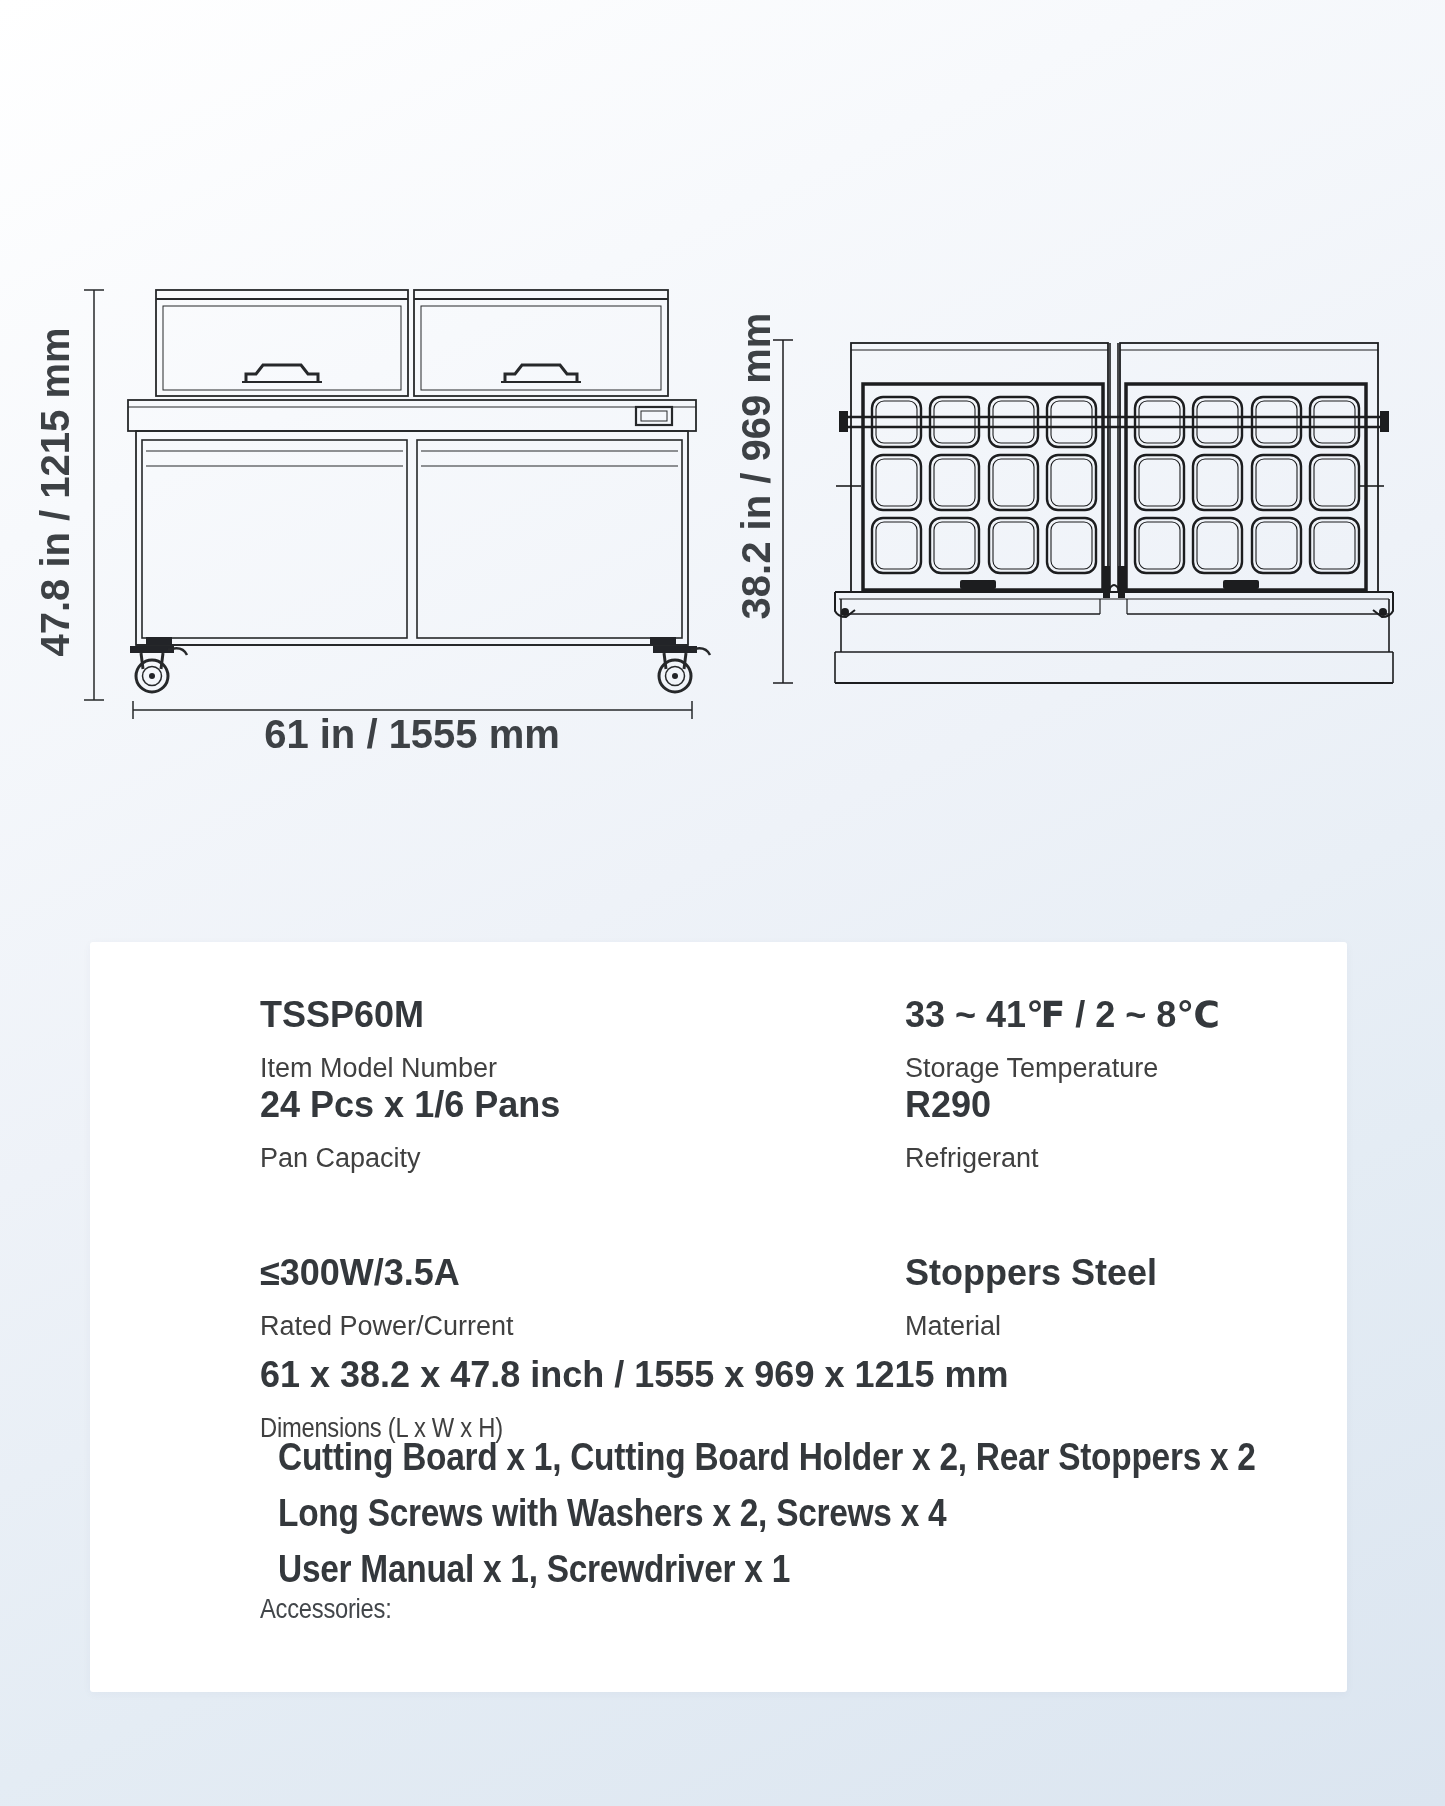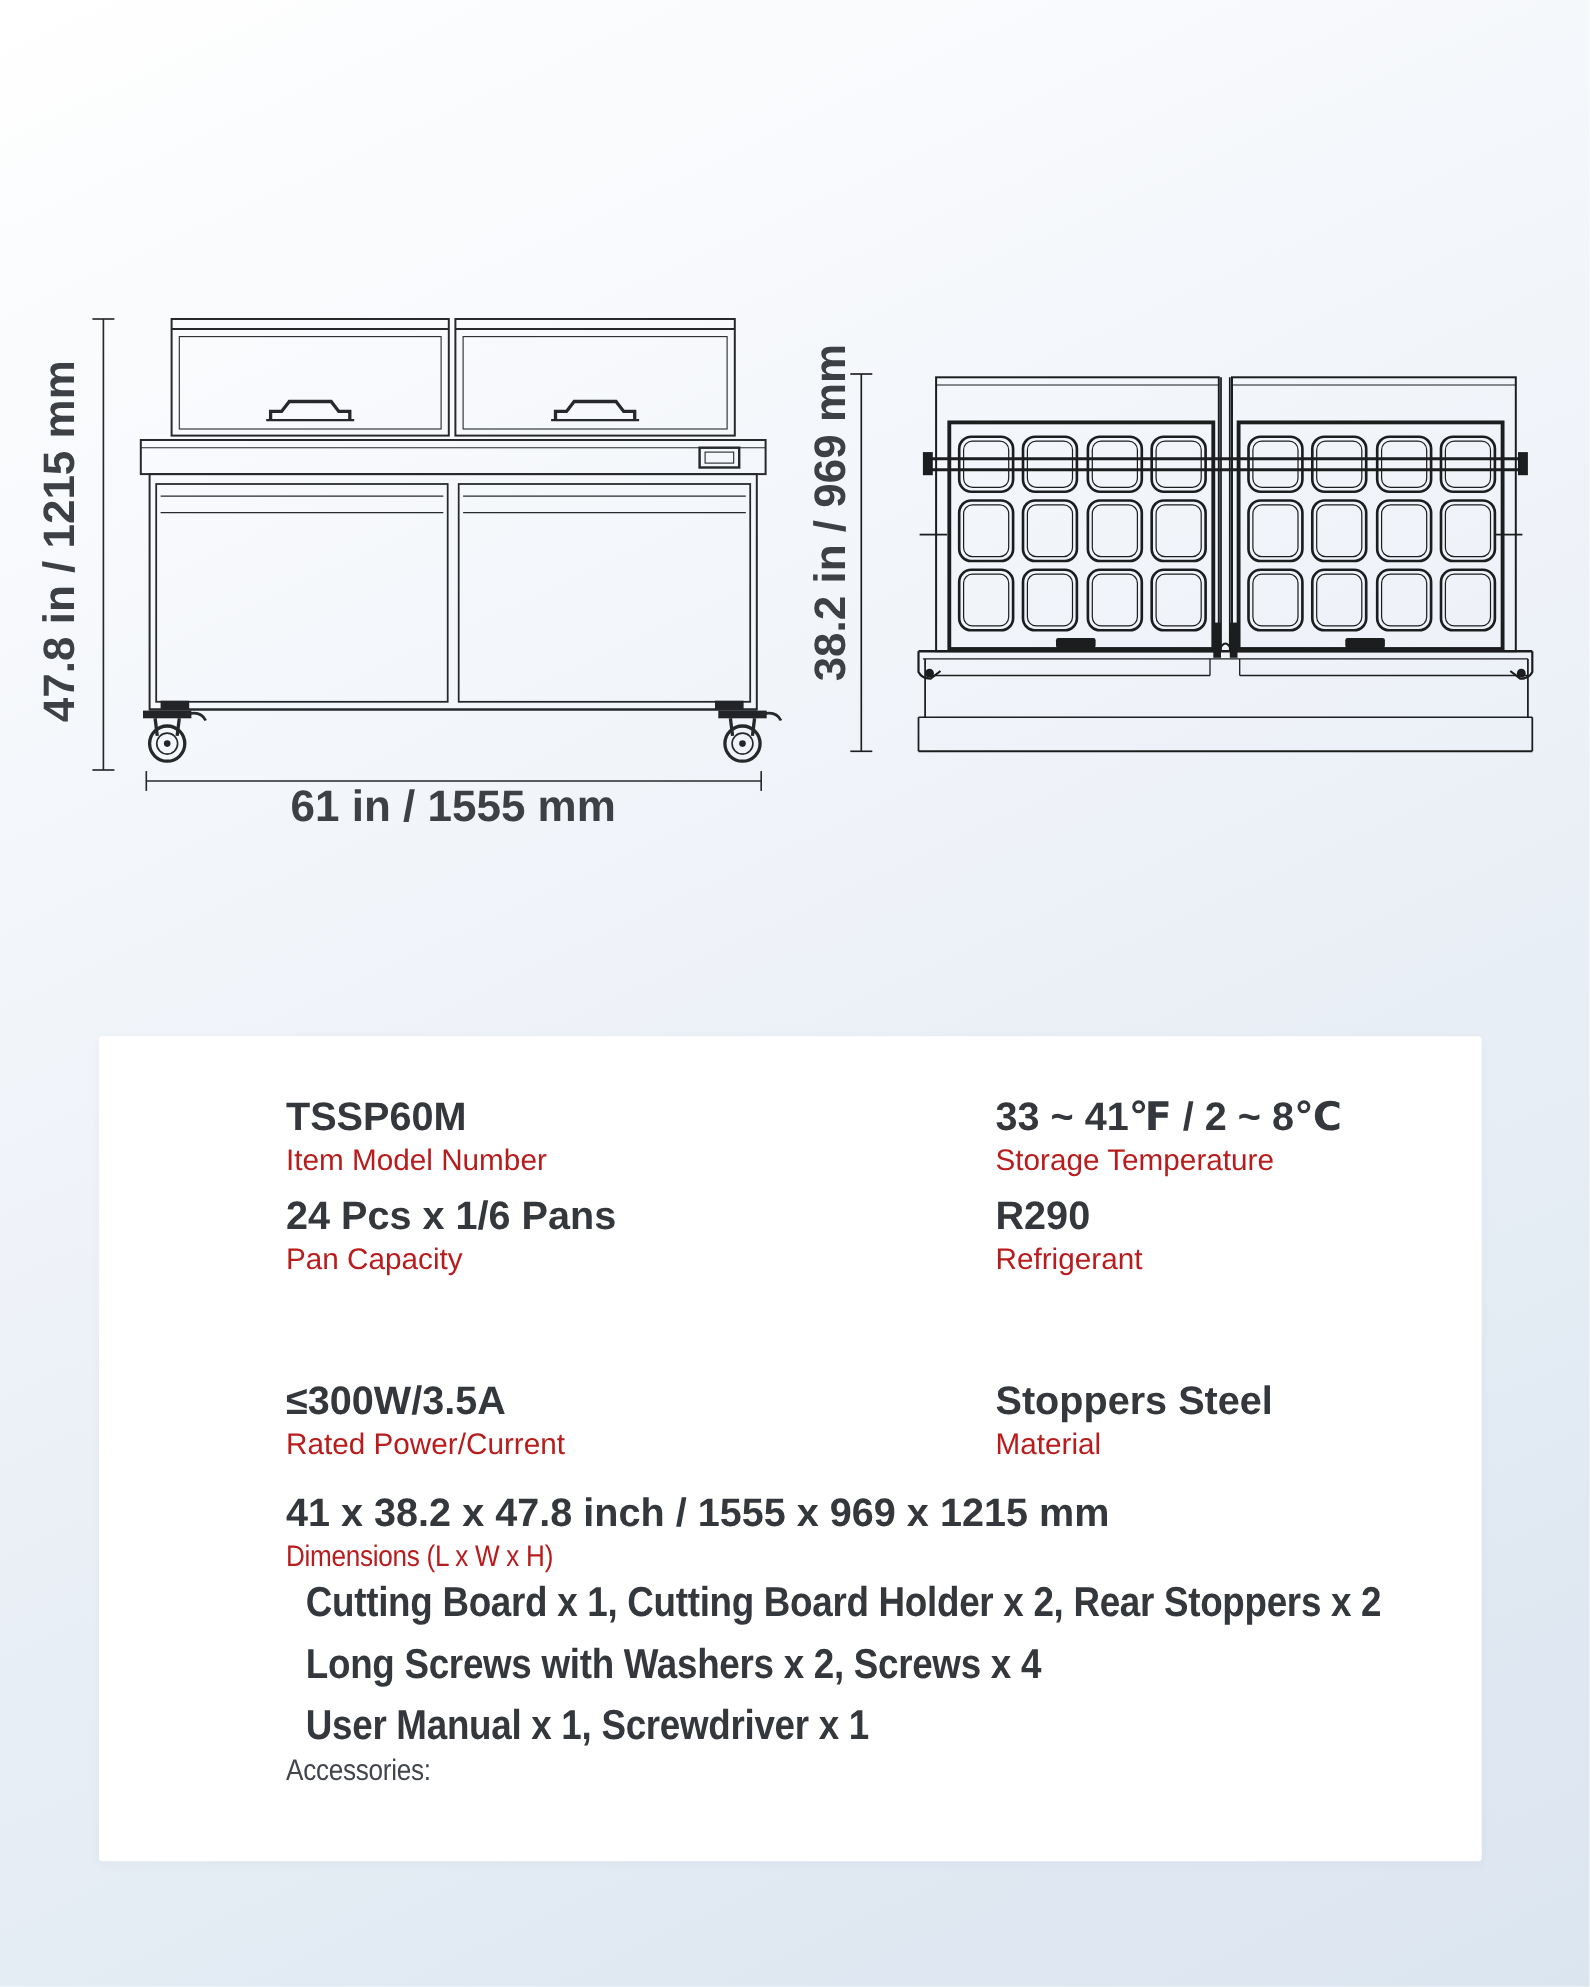--- a/index.html
+++ b/index.html
@@ -33,24 +33,24 @@
   .spec-item{position:absolute;white-space:nowrap;}
   .spec-item.col-l{left:170px;}
   .spec-item.col-r{left:815px;}
   .spec-value{
     font-weight:700;
     font-size:36px;
     line-height:1.05;
     color:#34383c;
   }
   .spec-label{
-    margin-top:7px;
+    margin-top:20px;
     font-size:27px;
     line-height:1.1;
-    color:#b91c1c;
+    color:#404040;
   }
   .narrow{
     display:inline-block;
     transform:scaleX(.88);
     transform-origin:0 50%;
     letter-spacing:-.3px;
   }
   .acc-line{
     position:absolute;
     left:188px;
@@ -278,21 +278,21 @@
   <div class="spec-item col-l" style="top:312px">
     <div class="spec-value">≤300W/3.5A</div>
     <div class="spec-label">Rated Power/Current</div>
   </div>
   <div class="spec-item col-r" style="top:312px">
     <div class="spec-value">Stoppers Steel</div>
     <div class="spec-label">Material</div>
   </div>
 
   <div class="spec-item col-l" style="top:414px">
-    <div class="spec-value">41 x 38.2 x 47.8 inch / 1555 x 969 x 1215 mm</div>
+    <div class="spec-value">61 x 38.2 x 47.8 inch / 1555 x 969 x 1215 mm</div>
     <div class="spec-label"><span class="narrow">Dimensions (L x W x H)</span></div>
   </div>
 
   <div class="acc-line" style="top:494px">
     <span class="narrow">Cutting Board x 1, Cutting Board Holder x 2, Rear Stoppers x 2</span>
   </div>
   <div class="acc-line" style="top:550px">
     <span class="narrow">Long Screws with Washers x 2, Screws x 4</span>
   </div>
   <div class="acc-line" style="top:606px">

